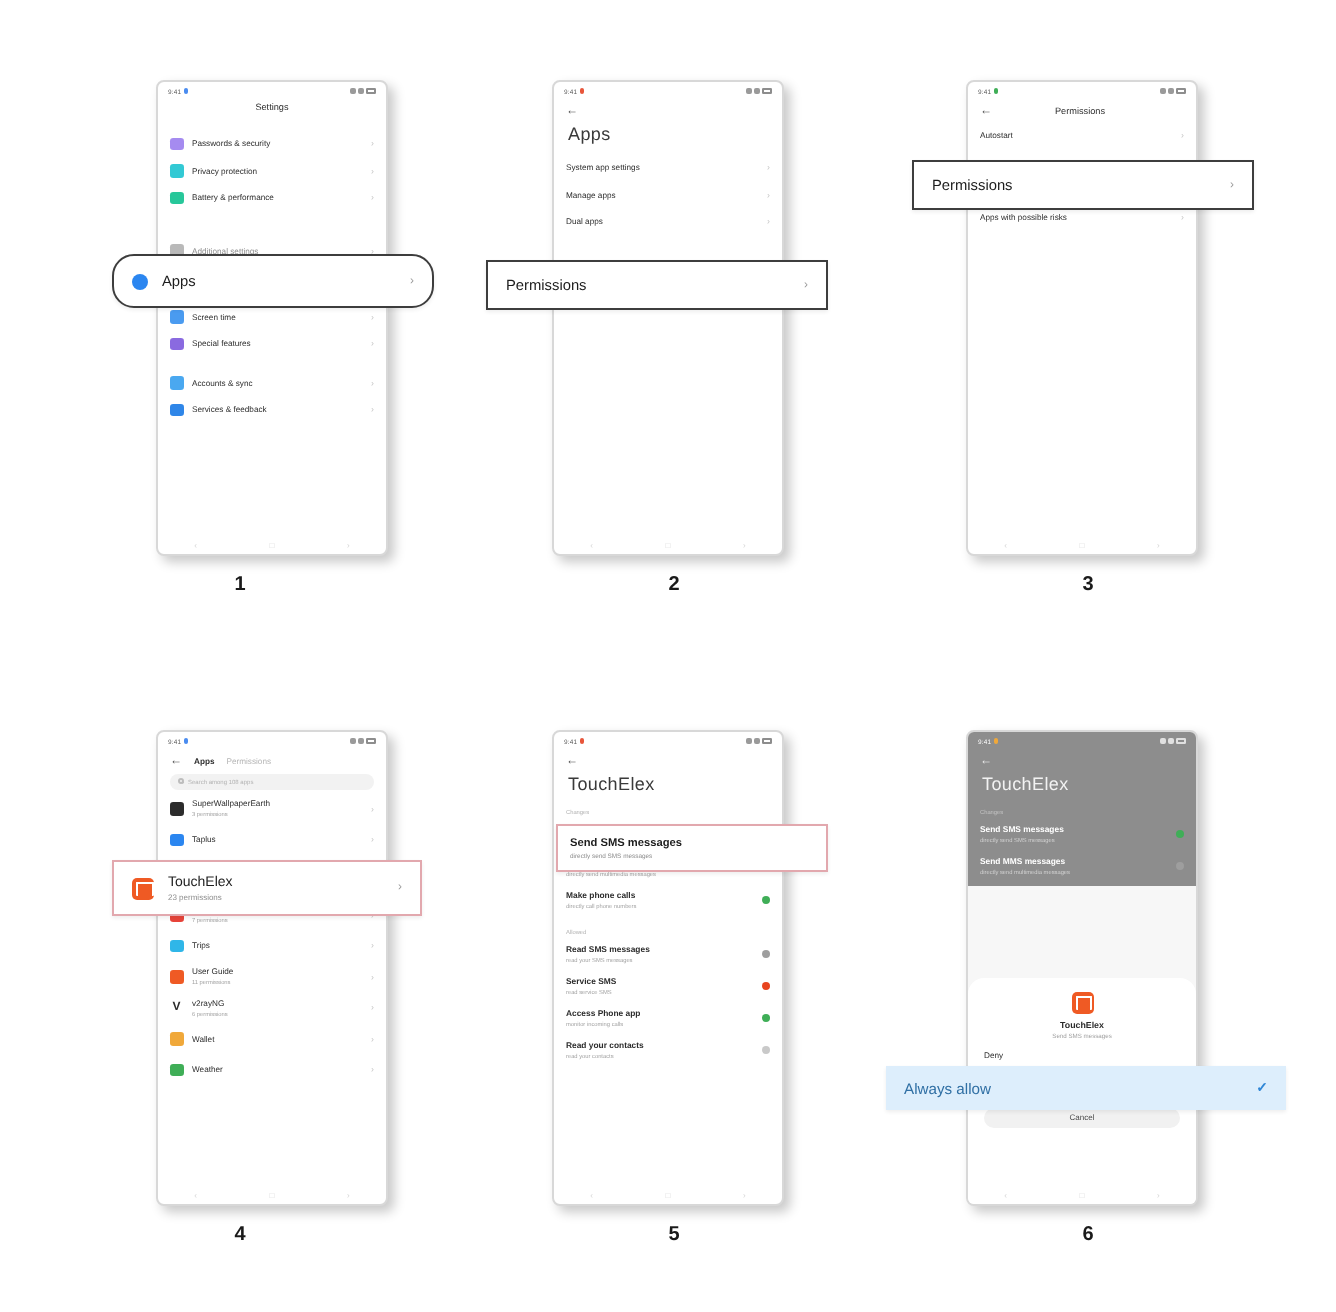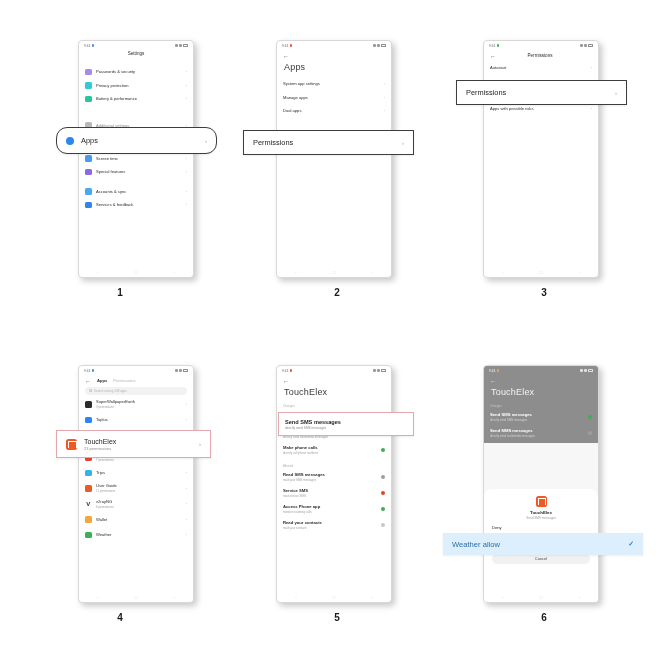--- a/index.html
+++ b/index.html
@@ -598,19 +598,19 @@
         <div class="dlg-cancel">Cancel</div>
       </div>
 
       <div class="navbar">
         <span>‹</span>
         <span>□</span>
         <span>›</span>
       </div>
     </div>
     <div class="callout blueband" style="left:-40px; top:168px; width:200px; height:22px;">
-      <span class="c-lbl">Weather allow</span>
+      <span class="c-lbl">Always allow</span>
       <span class="check">✓</span>
     </div>
   </div>
   <div class="stepnum" style="left:534px; top:612px;">6</div>
 
 </div>
 
 </body></html>

